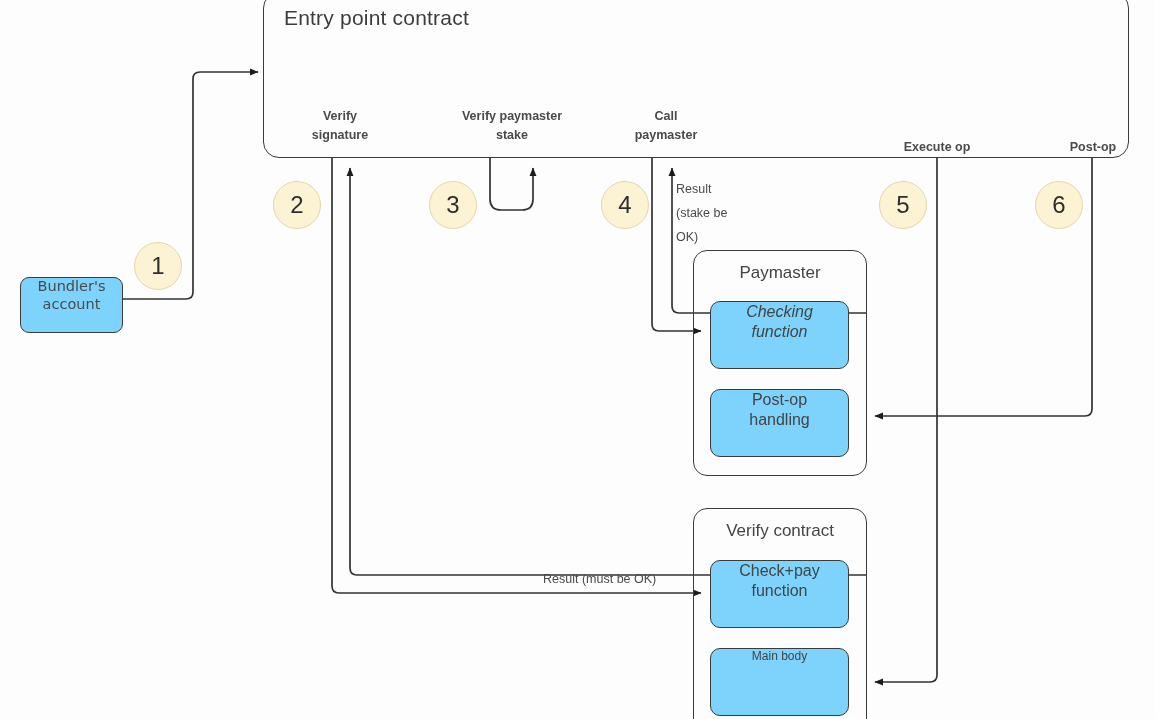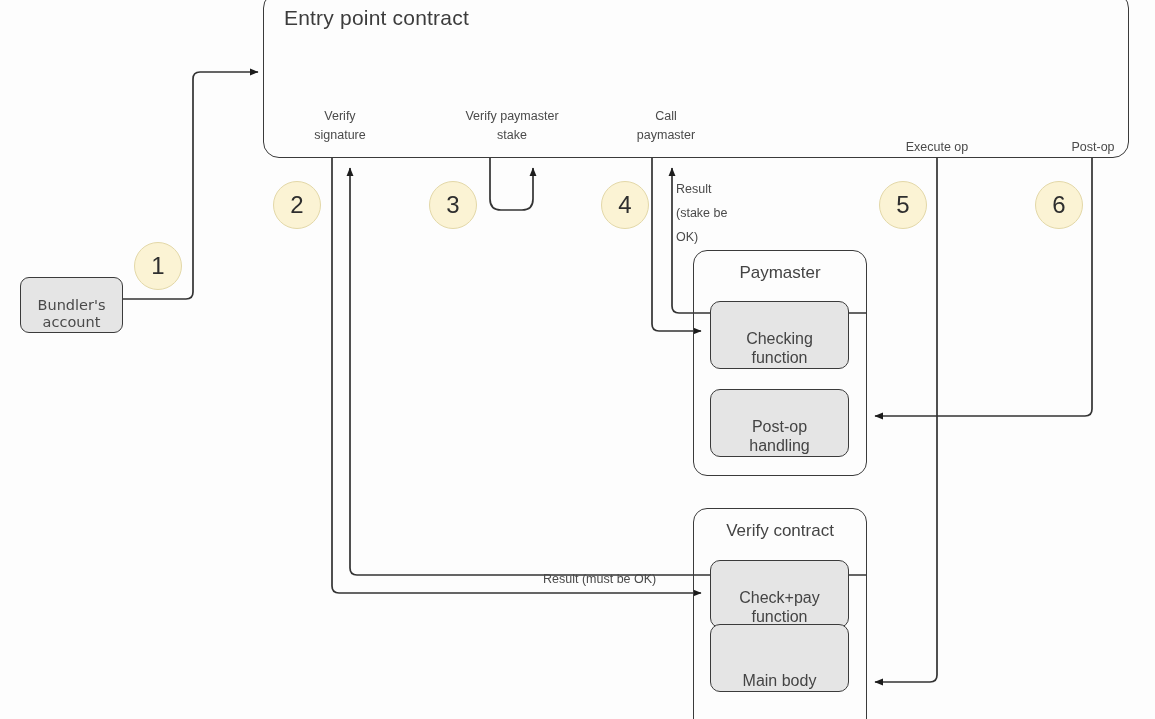--- a/index.html
+++ b/index.html
@@ -10,23 +10,23 @@
     overflow:hidden;
   }
   #canvas{position:relative;width:1052px;height:719px;}
   svg.layer{position:absolute;left:0;top:0;width:1155px;height:719px;}
 
   .node{
     position:absolute;
     box-sizing:border-box;
     border:1.6px solid #3b3b3b;
     border-radius:10px;
-    background:#e5e5e5;
+    background:#7dd3fc;
     display:flex;
-    align-items:flex-end;
+    align-items:flex-start;
     justify-content:center;
     text-align:center;
     color:#444444;
     line-height:1.22;
   }
   .container-node{
     align-items:flex-start;
     justify-content:center;
     border-radius:14px;
     background:transparent;
@@ -49,31 +49,31 @@
   #bundlers-account{
     left:20px;top:277px;width:103px;height:56px;
     font-size:14.5px;
     font-family:"DejaVu Sans", sans-serif;
     border-radius:9px;
     color:#4a4a4a;
   }
 
   #paymaster-box{left:693px;top:250px;width:174px;height:226px;}
   #paymaster-title{position:absolute;left:0;top:12px;font-size:17px;}
-  #paymaster-checking{left:710px;top:301px;width:139px;height:68px;font-size:16px;}
+  #paymaster-checking{left:710px;top:301px;width:139px;height:68px;font-size:16px;font-style:italic;}
   #paymaster-postop{left:710px;top:389px;width:139px;height:68px;font-size:16px;}
 
   #wallet-box{left:693px;top:508px;width:174px;height:226px;}
   #wallet-title{position:absolute;left:0;top:12px;font-size:17px;}
   #wallet-checkpay{left:710px;top:560px;width:139px;height:68px;font-size:16px;}
-  #wallet-mainbody{left:710px;top:624px;width:139px;height:68px;font-size:16px;}
+  #wallet-mainbody{left:710px;top:648px;width:139px;height:68px;font-size:12px;}
 
   .port-label{
     position:absolute;text-align:center;color:#4a4a4a;
-    font-size:12.5px;line-height:1.55;
+    font-size:12.5px;line-height:1.55;font-weight:bold;
   }
   .edge-label{
     position:absolute;color:#4a4a4a;font-size:12.5px;line-height:1.9;
   }
   .edge-label.center{text-align:left;}
 
   .step{
     position:absolute;width:46px;height:46px;border-radius:50%;
     background:#fbf3d4;border:1.4px solid #e3d8a8;
     display:flex;align-items:center;justify-content:center;

